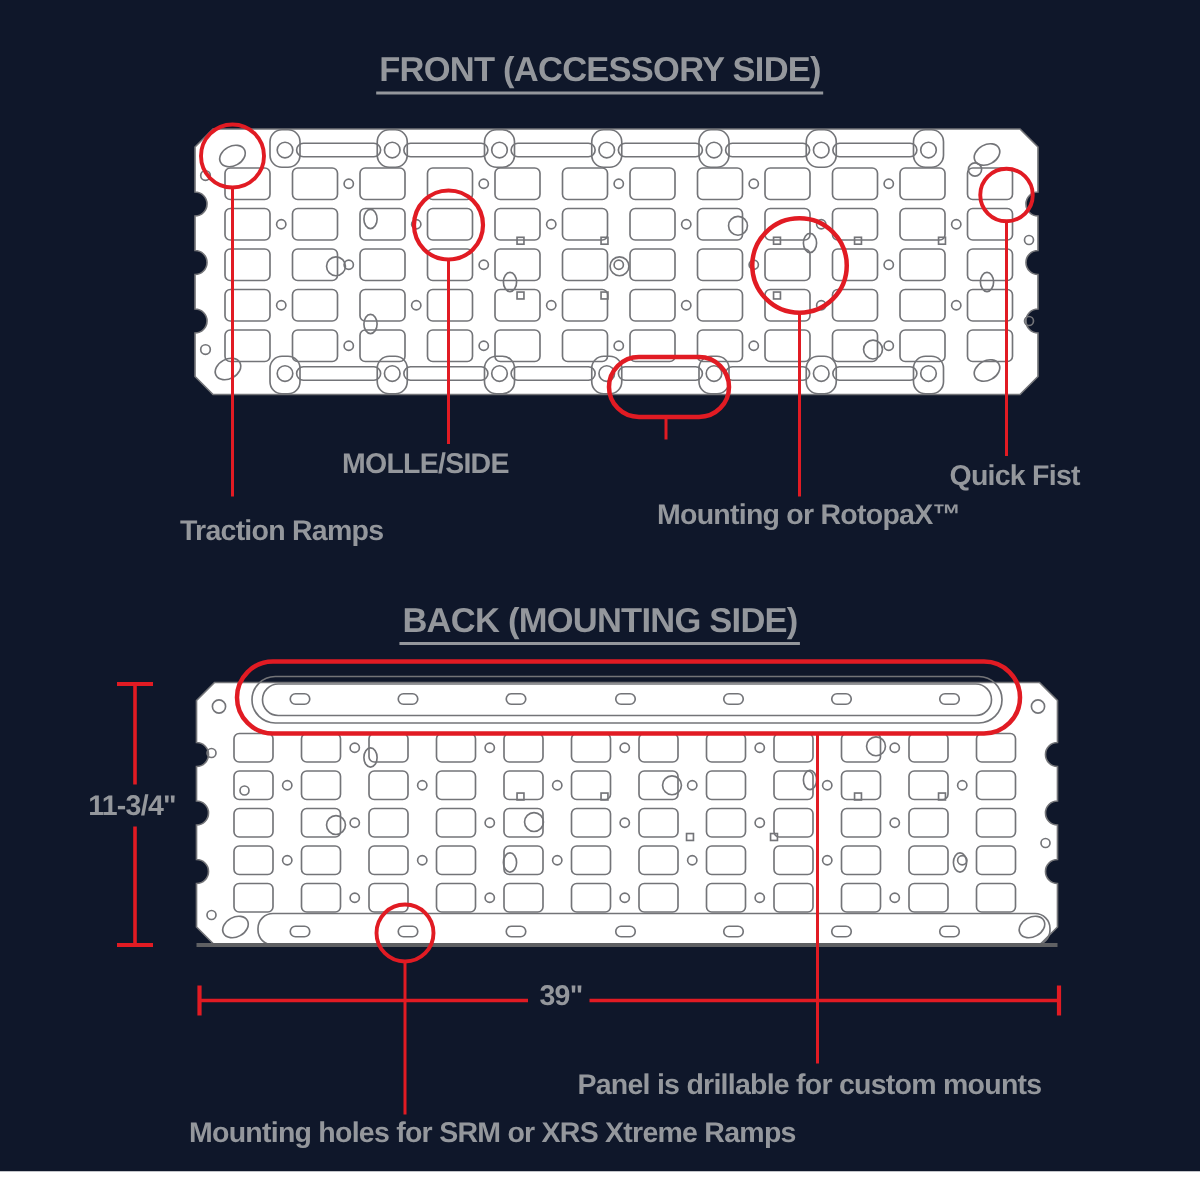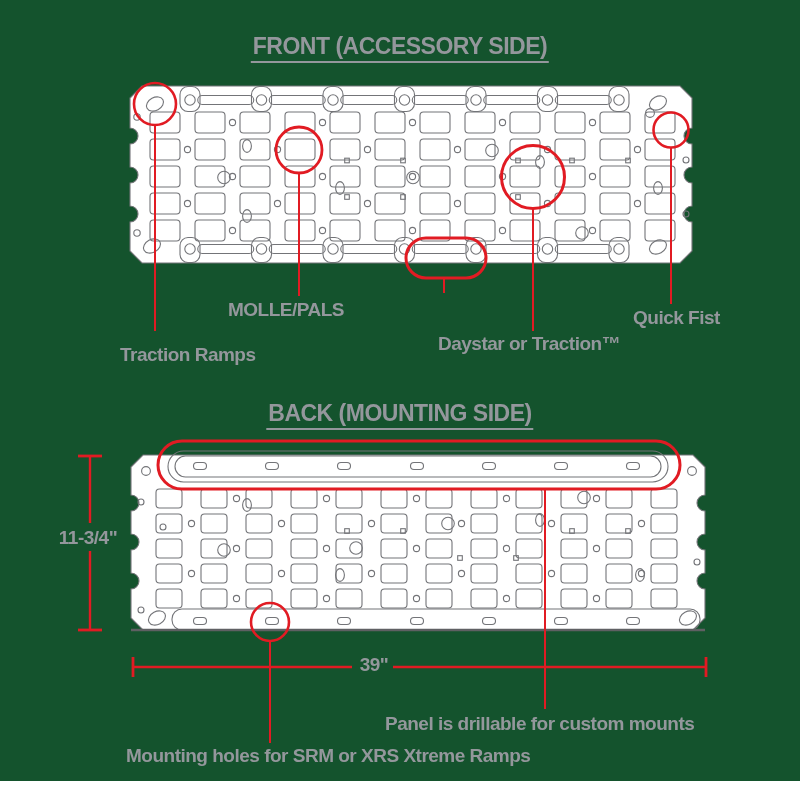--- a/index.html
+++ b/index.html
@@ -1,17 +1,17 @@
 <!DOCTYPE html>
 <html><head>
 <meta charset="utf-8">
 <style>
   html,body{margin:0;padding:0;background:#ffffff;}
   .stage{
-    position:relative;width:800px;height:781px;background:#14532d;overflow:hidden;
+    position:relative;width:800px;height:781px;background:#0f172a;overflow:hidden;
     font-family:"Liberation Sans",sans-serif;
     --text-color:#94979c;
   }
   svg{position:absolute;left:0;top:0;}
   .title{
     position:absolute;left:50%;transform:translateX(-50%);
     font-size:23px;font-weight:700;letter-spacing:-0.5px;white-space:nowrap;
     color:var(--text-color);border-bottom:2px solid var(--text-color);padding:0 2px 1px 2px;
   }
   .label{
@@ -338,22 +338,22 @@
         <line x1="393" y1="667" x2="706" y2="667" stroke-width="2.4"></line>
         <line x1="133" y1="657" x2="133" y2="677" stroke-width="2.8"></line>
         <line x1="706" y1="657" x2="706" y2="677" stroke-width="2.8"></line>
       </g>
     </svg>
 
   <div class="title" style="top:33px">FRONT (ACCESSORY SIDE)</div>
   <div class="title" style="top:400px">BACK (MOUNTING SIDE)</div>
 
   <div class="label" style="left:120px;top:344px">Traction Ramps</div>
-  <div class="label" style="left:228px;top:299px">MOLLE/PALS</div>
-  <div class="label" style="left:438px;top:333px">Daystar or Traction™</div>
+  <div class="label" style="left:228px;top:299px">MOLLE/SIDE</div>
+  <div class="label" style="left:438px;top:333px">Mounting or RotopaX™</div>
   <div class="label" style="left:633px;top:307px">Quick Fist</div>
 
   <div class="label" style="left:40px;top:527px;width:96px;text-align:center">11-3/4"</div>
   <div class="label" style="left:343px;top:654px;width:62px;text-align:center">39"</div>
 
   <div class="label" style="left:385px;top:713px">Panel is drillable for custom mounts</div>
   <div class="label" style="left:126px;top:745px">Mounting holes for SRM or XRS Xtreme Ramps</div>
 
 </div>
 

